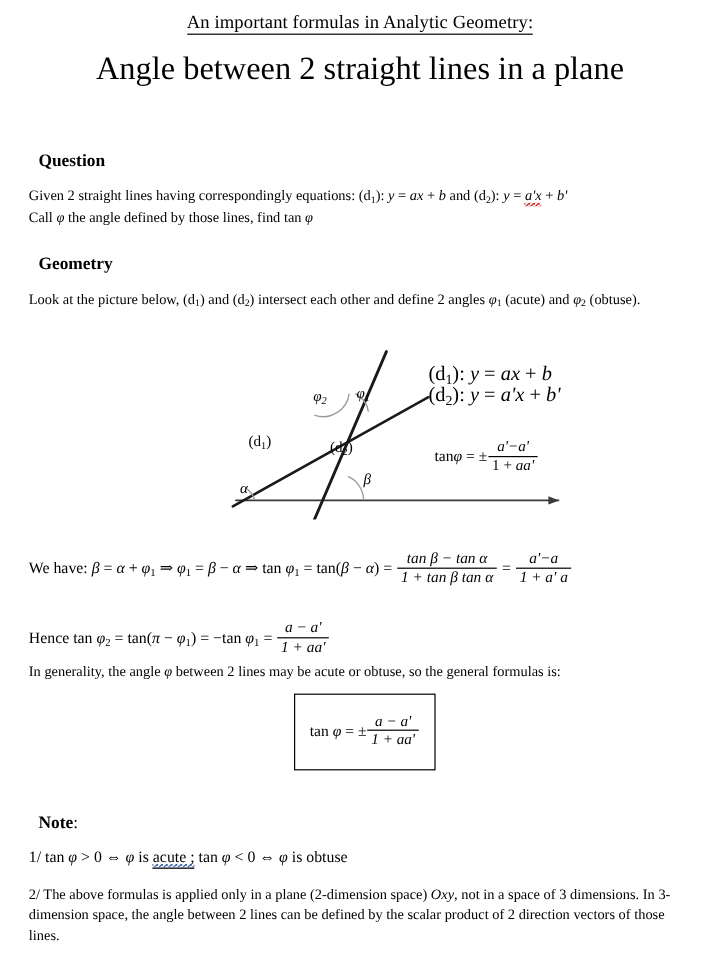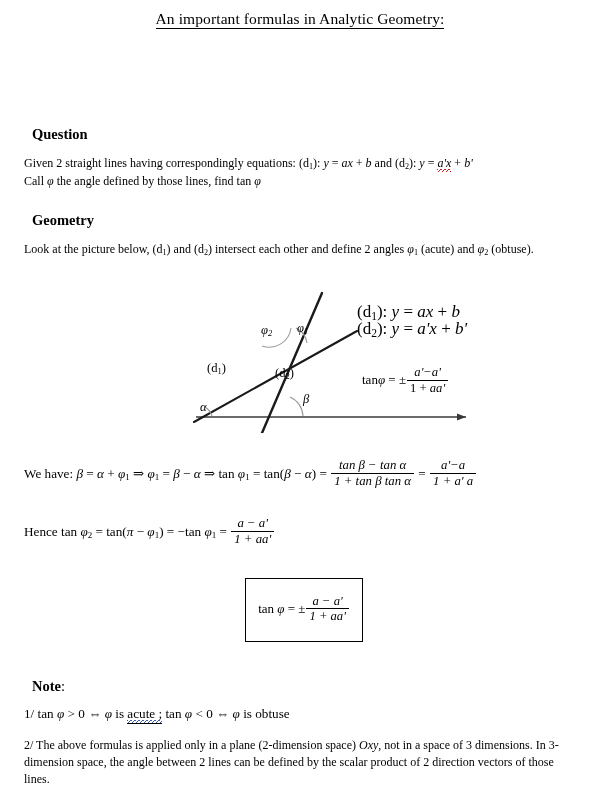--- a/index.html
+++ b/index.html
@@ -156,20 +156,21 @@
   }
 </style>
 </head>
 <body>
 
 <div class="page">
 
   <div class="doc-subtitle">
     <span>An important formulas in Analytic Geometry:</span>
   </div>
+  <div class="doc-title">Angle between 2 straight lines in a plane</div>
 
   <div class="section-head" style="top:126px;">Question</div>
 
   <div class="para" style="top:155px; width:556px;">
     <div><span>Given 2 straight lines having correspondingly equations: (d</span><span class="sub">1</span><span>): </span><span class="it">y</span><span> = </span><span class="it">ax</span><span> + </span><span class="it">b</span><span> and (d</span><span class="sub">2</span><span>): </span><span class="it">y</span><span> = </span><span class="it squig-red">a'x</span><span> + </span><span class="it">b'</span></div>
     <div><span>Call </span><span class="it">φ</span><span> the angle defined by those lines, find  tan </span><span class="it">φ</span></div>
   </div>
 
   <div class="section-head" style="top:212px;">Geometry</div>
 
@@ -214,20 +215,23 @@
   </div>
 
   <div class="eqline" style="top:443px;">
     <span>We have:  </span><span class="it">β</span><span> = </span><span class="it">α</span><span> + </span><span class="it">φ</span><span class="sub">1</span><span> ⇒ </span><span class="it">φ</span><span class="sub">1</span><span> = </span><span class="it">β</span><span> − </span><span class="it">α</span><span> ⇒ </span><span>tan </span><span class="it">φ</span><span class="sub">1</span><span> = tan(</span><span class="it">β</span><span> − </span><span class="it">α</span><span>) = </span><span class="frac"><span class="num it">tan β − tan α</span><span class="den it">1 + tan β tan α</span></span><span> = </span><span class="frac"><span class="num it">a'−a</span><span class="den it">1 + a' a</span></span>
   </div>
 
   <div class="eqline" style="top:501px;">
     <span>Hence  tan </span><span class="it">φ</span><span class="sub">2</span><span> = tan(</span><span class="it">π</span><span> − </span><span class="it">φ</span><span class="sub">1</span><span>) = −tan </span><span class="it">φ</span><span class="sub">1</span><span> = </span><span class="frac"><span class="num it">a − a'</span><span class="den it">1 + aa'</span></span>
   </div>
 
+  <div class="para" style="top:551px; width:556px;">
+    <span>In generality, the angle  </span><span class="it">φ</span><span> between 2 lines may be acute or obtuse, so the general formulas is:</span>
+  </div>
 
   <div class="formula-box">
     <span><span>tan </span><span class="it">φ</span><span> = ±</span><span class="frac"><span class="num it">a − a'</span><span class="den it">1 + aa'</span></span></span>
   </div>
 
   <div class="section-head" style="top:678px;"><span>Note</span><span style="font-weight:normal;">:</span></div>
 
   <div class="eqline" style="top:706px;">
     <span>1/  tan </span><span class="it">φ</span><span> &gt; 0 ⇔  </span><span class="it">φ</span><span> is </span><span class="uline squig-blue">acute ;</span><span>   tan </span><span class="it">φ</span><span> &lt; 0 ⇔  </span><span class="it">φ</span><span> is obtuse</span>
   </div>

